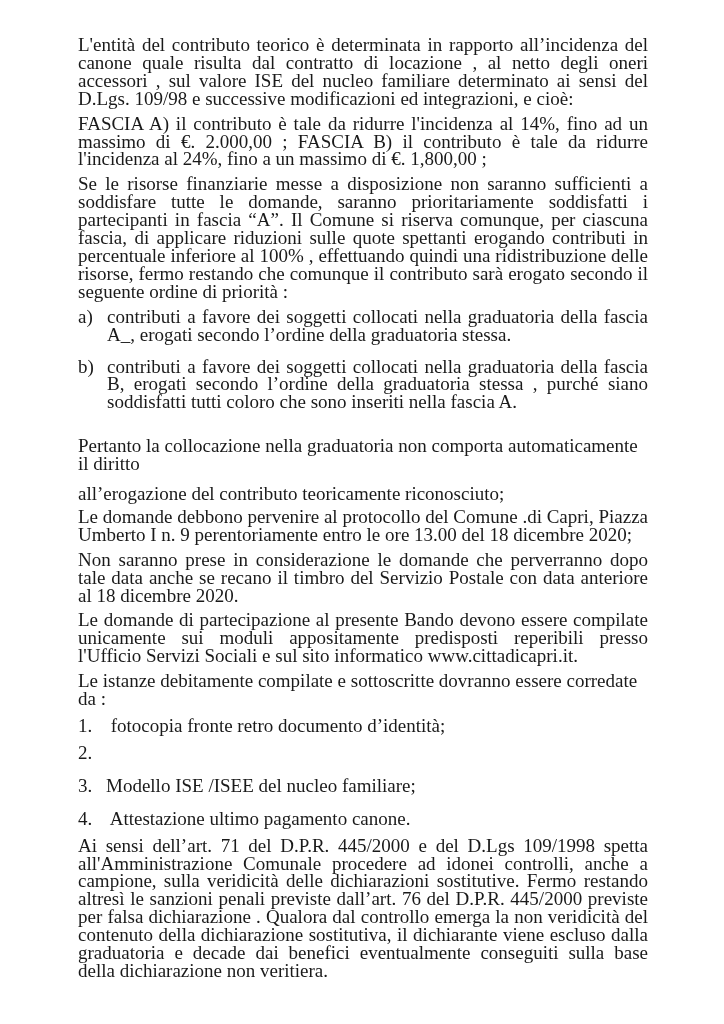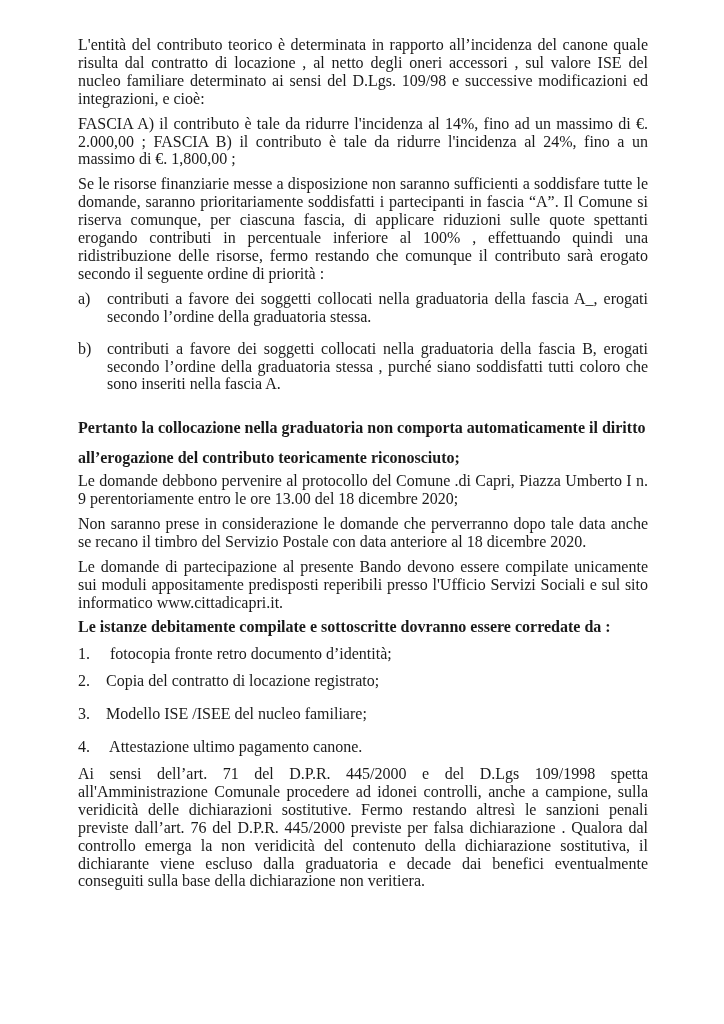--- a/index.html
+++ b/index.html
@@ -1,31 +1,31 @@
 <!DOCTYPE html>
 <html><head>
 <meta charset="utf-8">
 <style>
   html, body { margin:0; padding:0; background:#ffffff; }
   body { width:724px; height:1024px; overflow:hidden; position:relative; }
   .page {
     position:absolute; left:78px; top:36px; width:570px;
     font-family:"Liberation Serif", "DejaVu Serif", serif;
-    font-size:16px; line-height:17.9px; color:#1a1a1a;
+    font-size:19px; line-height:17.9px; color:#1a1a1a;
   }
   p { margin:0; text-align:justify; }
   .mb7 { margin-bottom:7px; }
   .list-ab { margin:0; padding:0; list-style:none; }
   .list-ab li { display:flex; text-align:justify; }
   .list-ab .mk { width:29px; flex:none; }
   .list-ab .tx { flex:1; text-align:justify; }
   .num { margin:0; padding:0; list-style:none; }
   .num li { display:flex; }
   .num .mk { width:28px; flex:none; }
-  .head { text-align:left;font-weight:bold; }
+  .head { text-align:left; }
 </style>
 </head>
 <body>
 
 <div class="page">
   <p class="mb7">L'entità del contributo teorico è determinata in rapporto all’incidenza del canone quale risulta dal contratto di locazione , al netto degli oneri accessori , sul valore ISE del nucleo familiare determinato ai sensi del D.Lgs. 109/98 e successive modificazioni ed integrazioni, e cioè:</p>
   <p class="mb7">FASCIA A) il contributo è tale da ridurre l'incidenza al 14%, fino ad un massimo di €. 2.000,00 ; FASCIA B) il contributo è tale da ridurre l'incidenza al 24%, fino a un massimo di €. 1,800,00 ;</p>
   <p class="mb7">Se le risorse finanziarie messe a disposizione non saranno sufficienti a soddisfare tutte le domande, saranno prioritariamente soddisfatti i partecipanti in fascia “A”. Il Comune si riserva comunque, per ciascuna fascia, di applicare riduzioni sulle quote spettanti erogando contributi in percentuale inferiore al 100% , effettuando quindi una ridistribuzione delle risorse, fermo restando che comunque il contributo sarà erogato secondo il seguente ordine di priorità :</p>
 
   <ul class="list-ab">
@@ -46,21 +46,20 @@
   <p class="mb7">Le domande di partecipazione al presente Bando devono essere compilate unicamente sui moduli appositamente predisposti reperibili presso l'Ufficio Servizi Sociali e sul sito informatico www.cittadicapri.it.</p>
   <p class="head" style="margin-bottom:9px;">Le istanze debitamente compilate e sottoscritte dovranno essere corredate da :</p>
 
   <ul class="num">
     <li style="margin-bottom:9px;">
       <span class="mk">1.</span>
       <span style="white-space:pre;font-family:Liberation Serif, serif;"> fotocopia fronte retro documento d’identità;</span>
     </li>
     <li style="margin-bottom:15px;">
       <span class="mk">2.</span>
-      <span>Copia del contratto di locazione registrato;</span>
     </li>
     <li style="margin-bottom:15px;">
       <span class="mk">3.</span>
       <span>Modello ISE /ISEE del nucleo familiare;</span>
     </li>
     <li style="margin-bottom:9px;">
       <span class="mk">4.</span>
       <span style="white-space:pre;"> Attestazione ultimo pagamento canone.</span>
     </li>
   </ul>

